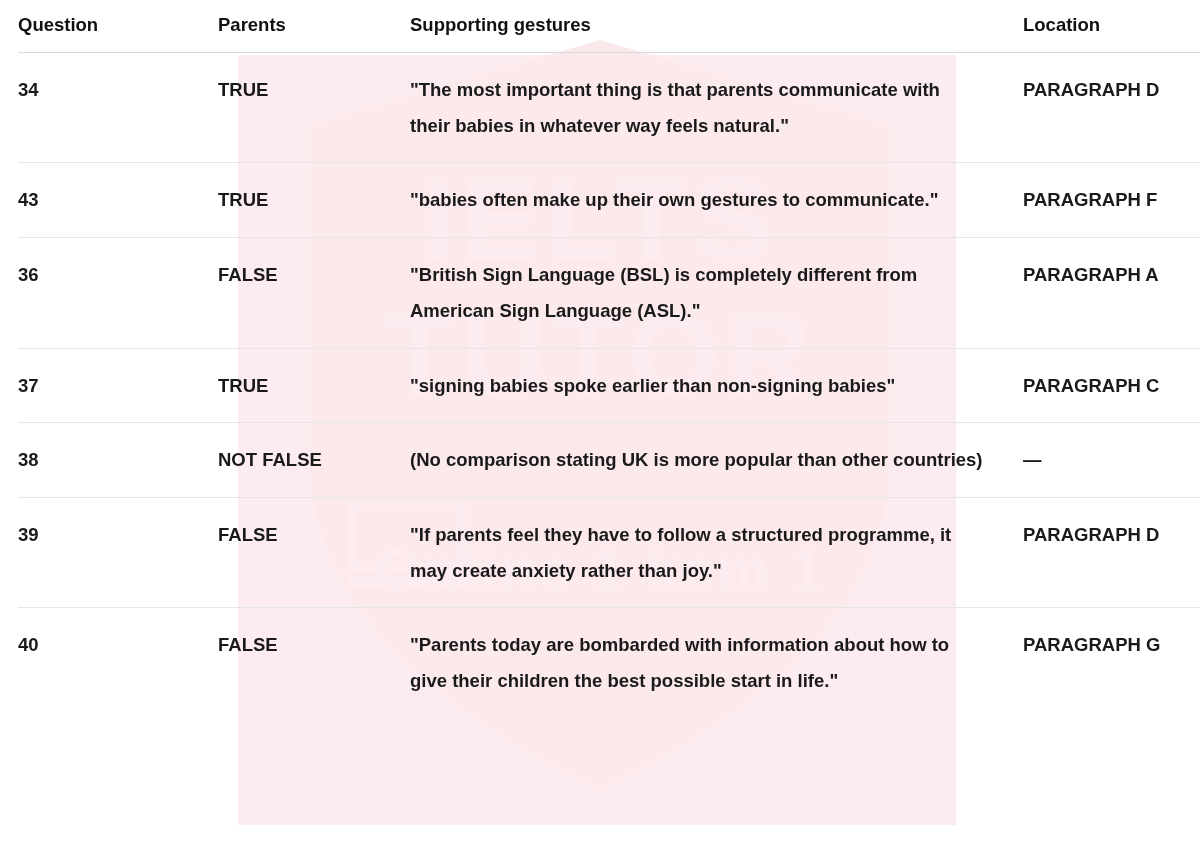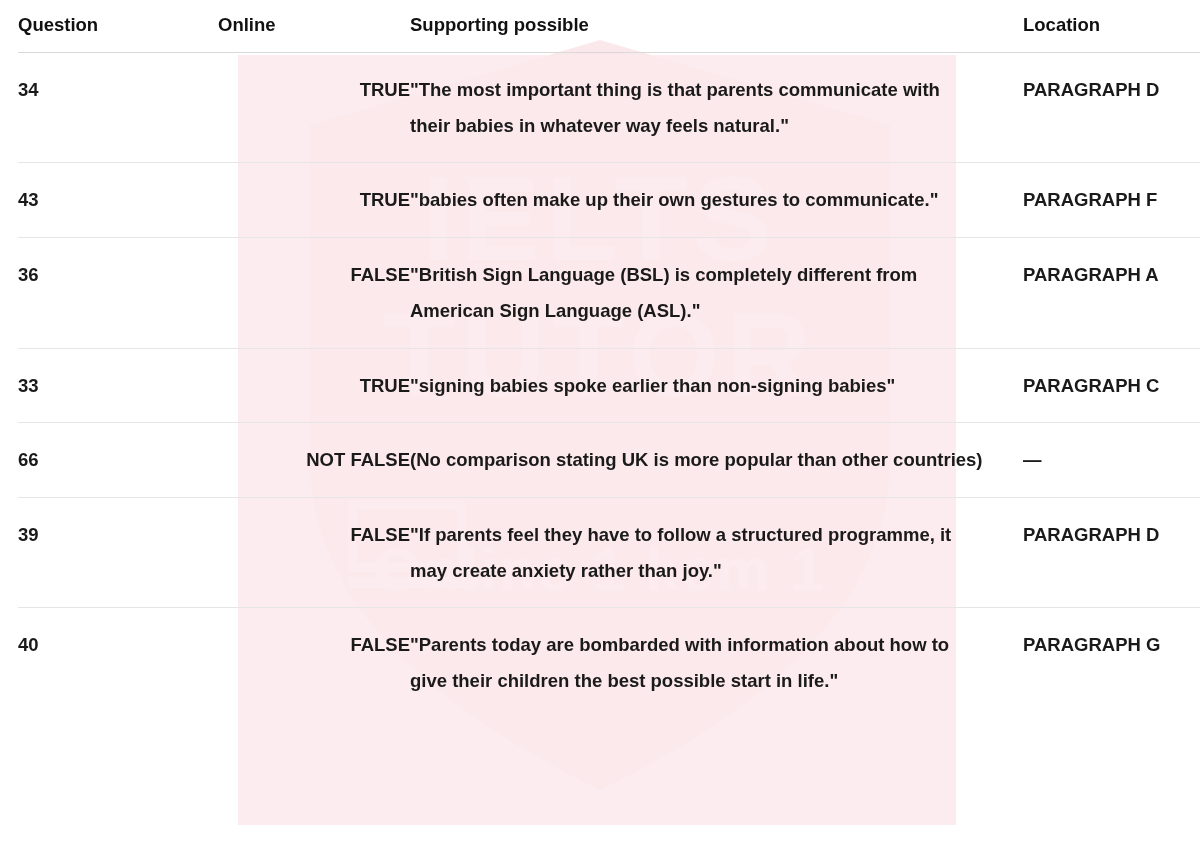--- a/index.html
+++ b/index.html
@@ -106,21 +106,21 @@
     font-weight: bold;
     color: #1a1a1a;
     padding: 19px 0 19px 0;
     border-bottom: 1px solid #e6e6e6;
     vertical-align: top;
     line-height: 1.93;
   }
   tr.last-row td { border-bottom: none; }
 
   .col-q   { width: 200px; margin-left: 47px; }
-  .col-a   { width: 192px; text-align: right; }
+  .col-a   { width: 192px; }
   .col-s   { width: 575px; padding-right: 38px !important; }
   .col-loc { width: 197px; }
 
   
   .highlight-band {
     position: absolute;
     left: 238px;
     top: 55px;
     width: 718px;
     height: 770px;
@@ -147,22 +147,22 @@
   <div class="wm-text wm-online">Online 1 kem 1</div>
 </div>
 
 <div class="highlight-band"></div>
 
 <div class="table-wrap">
   <table class="answers">
     <thead>
       <tr>
         <th class="col-q">Question</th>
-        <th class="col-a">Online</th>
-        <th class="col-s">Supporting possible</th>
+        <th class="col-a">Parents</th>
+        <th class="col-s">Supporting gestures</th>
         <th class="col-loc">Location</th>
       </tr>
     </thead>
     <tbody>
       <tr>
         <td class="col-q">34</td>
         <td class="col-a">TRUE</td>
         <td class="col-s">"The most important thing is that parents communicate with their babies in whatever way feels natural."</td>
         <td class="col-loc">PARAGRAPH D</td>
       </tr>
@@ -172,27 +172,27 @@
         <td class="col-s">"babies often make up their own gestures to communicate."</td>
         <td class="col-loc">PARAGRAPH F</td>
       </tr>
       <tr>
         <td class="col-q">36</td>
         <td class="col-a">FALSE</td>
         <td class="col-s">"British Sign Language (BSL) is completely different from American Sign Language (ASL)."</td>
         <td class="col-loc">PARAGRAPH A</td>
       </tr>
       <tr>
-        <td class="col-q">33</td>
+        <td class="col-q">37</td>
         <td class="col-a">TRUE</td>
         <td class="col-s">"signing babies spoke earlier than non-signing babies"</td>
         <td class="col-loc">PARAGRAPH C</td>
       </tr>
       <tr>
-        <td class="col-q">66</td>
+        <td class="col-q">38</td>
         <td class="col-a">NOT FALSE</td>
         <td class="col-s">(No comparison stating UK is more popular than other countries)</td>
         <td class="col-loc">—</td>
       </tr>
       <tr>
         <td class="col-q">39</td>
         <td class="col-a">FALSE</td>
         <td class="col-s">"If parents feel they have to follow a structured programme, it may create anxiety rather than joy."</td>
         <td class="col-loc">PARAGRAPH D</td>
       </tr>

